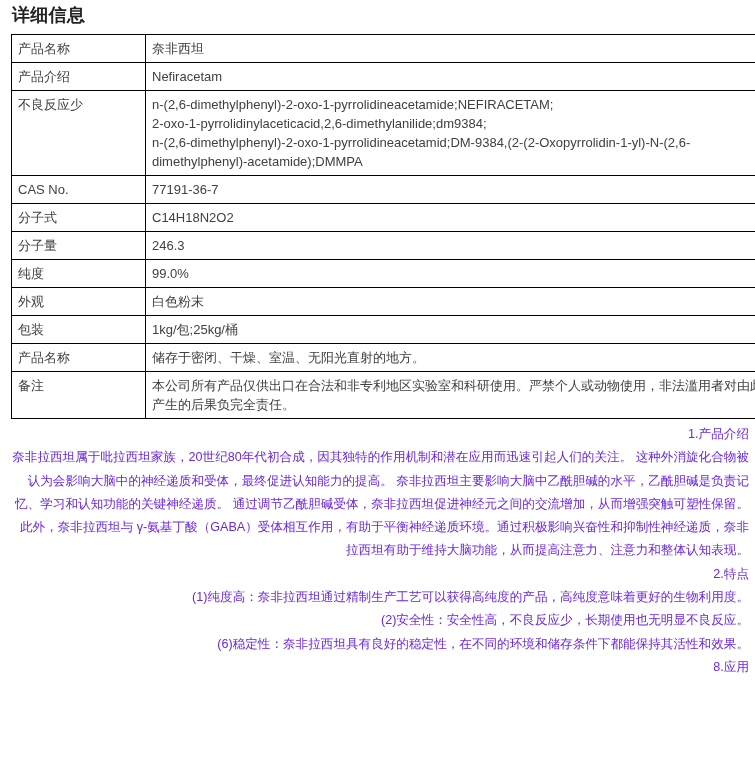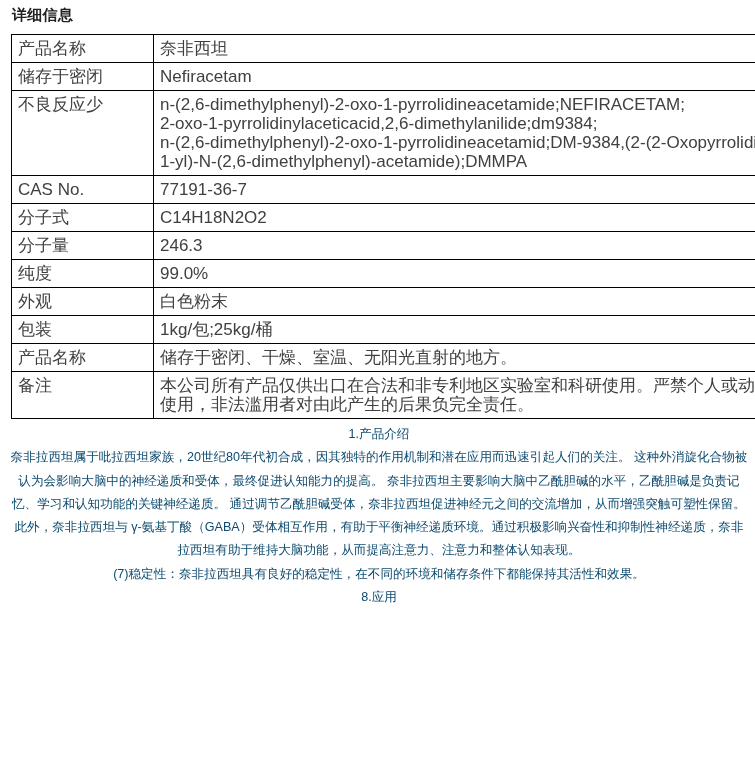--- a/index.html
+++ b/index.html
@@ -15,38 +15,38 @@
     overflow: hidden;
   }
   .page {
     position: relative;
     width: 755px;
     height: 771px;
     box-sizing: border-box;
     padding: 0;
   }
   .section-title {
-    font-size: 15px;
+    font-size: 18px;
     font-weight: bold;
     color: #222222;
     margin: 5px 0 0 12px;
     line-height: 20px;
     letter-spacing: 0.3px;
   }
   .detail-table {
     border-collapse: collapse;
     margin: 9px 0 0 11px;
     width: 734px;
     table-layout: fixed;
     background: #ffffff;
   }
   .detail-table td {
     border: 1px solid #000000;
-    padding: 4px 22px 4px 6px;
-    font-size: 17px;
+    padding: 4px 14px 4px 6px;
+    font-size: 13px;
     line-height: 19px;
     color: #404040;
     vertical-align: top;
     word-break: break-word;
   }
   .detail-table td.label {
     width: 113px;
     white-space: nowrap;
   }
   .detail-table td.value {
@@ -56,43 +56,43 @@
     display: block;
   }
   .body-text {
     margin: 4px 0 0 9px;
     width: 740px;
   }
   .body-text p {
     margin: 0;
     font-size: 12.6px;
     line-height: 23.3px;
-    color: #0c4a6e;
-    text-align: center;
+    color: #6d28d9;
+    text-align: right;
   }
   .body-text p.heading-line {
     font-size: 12.6px;
     line-height: 23.3px;
   }
 </style>
 </head>
 <body>
 
 <div class="page">
 
   <div class="section-title">详细信息</div>
 
   <table class="detail-table">
     <tbody>
       <tr>
         <td class="label">产品名称</td>
         <td class="value">奈非西坦</td>
       </tr>
       <tr>
-        <td class="label">储存于密闭</td>
+        <td class="label">产品介绍</td>
         <td class="value">Nefiracetam</td>
       </tr>
       <tr>
         <td class="label">不良反应少</td>
         <td class="value">
           <span class="alias-line">n-(2,6-dimethylphenyl)-2-oxo-1-pyrrolidineacetamide;NEFIRACETAM;</span>
           <span class="alias-line">2-oxo-1-pyrrolidinylaceticacid,2,6-dimethylanilide;dm9384;</span>
           <span class="alias-line">n-(2,6-dimethylphenyl)-2-oxo-1-pyrrolidineacetamid;DM-9384,(2-(2-Oxopyrrolidin-1-yl)-N-(2,6-dimethylphenyl)-acetamide);DMMPA</span>
         </td>
       </tr>
@@ -127,17 +127,20 @@
       <tr>
         <td class="label">备注</td>
         <td class="value">本公司所有产品仅供出口在合法和非专利地区实验室和科研使用。严禁个人或动物使用，非法滥用者对由此产生的后果负完全责任。</td>
       </tr>
     </tbody>
   </table>
 
   <div class="body-text">
     <p class="heading-line">1.产品介绍</p>
     <p>奈非拉西坦属于吡拉西坦家族，20世纪80年代初合成，因其独特的作用机制和潜在应用而迅速引起人们的关注。 这种外消旋化合物被认为会影响大脑中的神经递质和受体，最终促进认知能力的提高。 奈非拉西坦主要影响大脑中乙酰胆碱的水平，乙酰胆碱是负责记忆、学习和认知功能的关键神经递质。 通过调节乙酰胆碱受体，奈非拉西坦促进神经元之间的交流增加，从而增强突触可塑性保留。 此外，奈非拉西坦与 γ-氨基丁酸（GABA）受体相互作用，有助于平衡神经递质环境。通过积极影响兴奋性和抑制性神经递质，奈非拉西坦有助于维持大脑功能，从而提高注意力、注意力和整体认知表现。</p>
-    <p>(7)稳定性：奈非拉西坦具有良好的稳定性，在不同的环境和储存条件下都能保持其活性和效果。</p>
+    <p class="heading-line">2.特点</p>
+    <p>(1)纯度高：奈非拉西坦通过精制生产工艺可以获得高纯度的产品，高纯度意味着更好的生物利用度。</p>
+    <p>(2)安全性：安全性高，不良反应少，长期使用也无明显不良反应。</p>
+    <p>(6)稳定性：奈非拉西坦具有良好的稳定性，在不同的环境和储存条件下都能保持其活性和效果。</p>
     <p class="heading-line">8.应用</p>
   </div>
 
 </div>
 
 </body></html>

